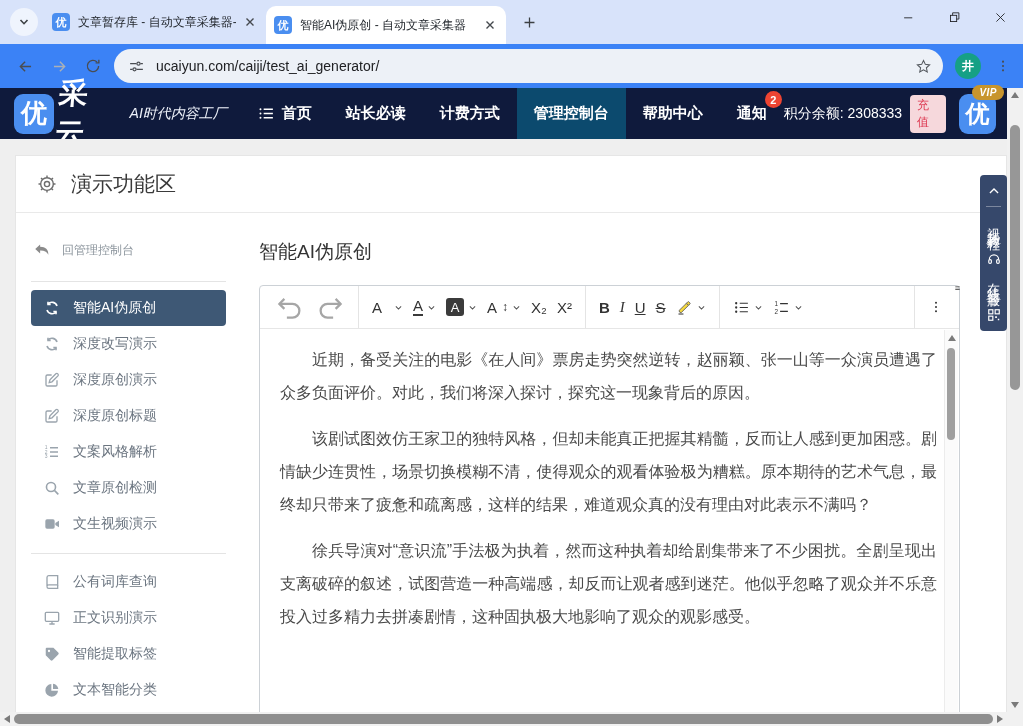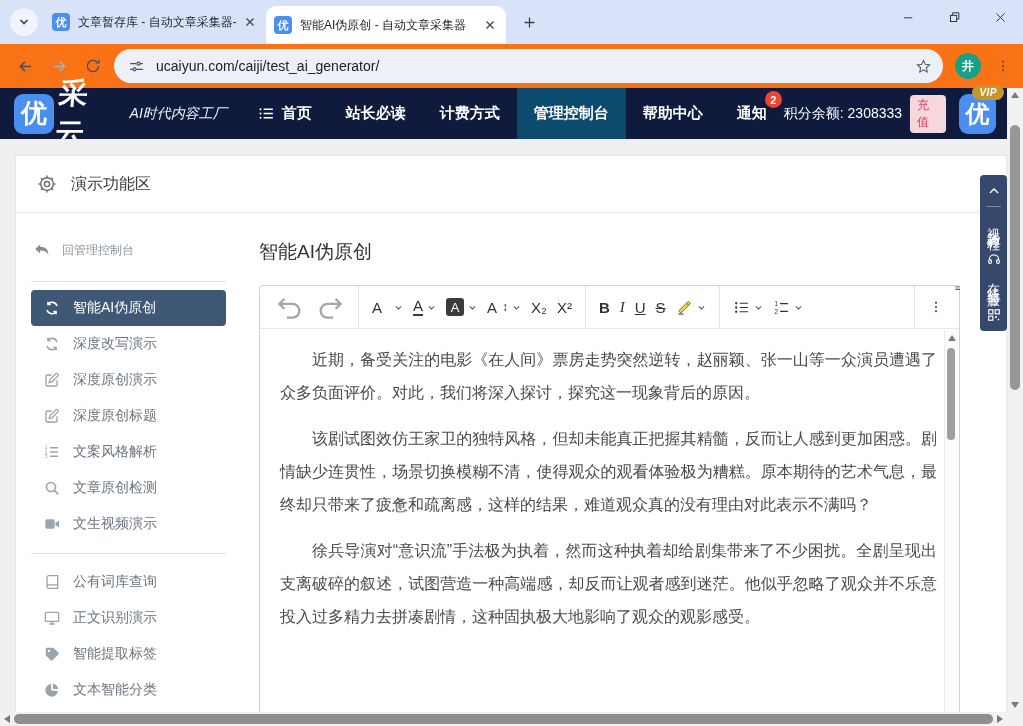--- a/index.html
+++ b/index.html
@@ -16,21 +16,21 @@
     width:222px;box-sizing:border-box;flex:0 0 auto;}
   .tab.active{height:38px;margin-bottom:0;border-radius:10px 10px 0 0;background:#fff;width:240px;}
   .favicon{width:18px;height:18px;border-radius:4px;background:#4a8ef0;color:#fff;font-size:11px;
     font-weight:bold;display:flex;align-items:center;justify-content:center;margin-right:8px;flex:0 0 auto;}
   .tab-title{flex:1;font-size:12px;color:#24292f;white-space:nowrap;overflow:hidden;}
   .tab-close{width:16px;height:16px;color:#45494e;margin-left:6px;flex:0 0 auto;}
   .newtab{width:26px;height:26px;margin:0 0 9px 10px;color:#3c4043;display:flex;align-items:center;justify-content:center;}
   .wincontrols{position:absolute;top:0;right:0;height:34px;display:flex;}
   .winbtn{width:46px;height:34px;display:flex;align-items:center;justify-content:center;color:#202124;}
 
-  .btoolbar{position:absolute;top:44px;left:0;right:0;height:44px;background:#f97316;
+  .btoolbar{position:absolute;top:44px;left:0;right:0;height:44px;background:#3b82f6;
     display:flex;align-items:center;padding:0 8px;box-sizing:border-box;}
   .nav-btn{width:32px;height:32px;display:flex;align-items:center;justify-content:center;color:#4a4d52;}
   .nav-btn.disabled{color:#aab0b6;}
   .omnibox{flex:1;height:34px;background:#edf1f7;border-radius:17px;display:flex;align-items:center;
     padding:0 6px 0 14px;margin:0 4px;}
   .tune{color:#4a4d52;margin-right:11px;}
   .url{flex:1;font-size:14px;color:#202124;}
   .star{width:28px;height:28px;display:flex;align-items:center;justify-content:center;color:#54585e;}
   .bavatar{width:26px;height:26px;border-radius:50%;background:#16a085;color:#fff;font-size:12px;
     display:flex;align-items:center;justify-content:center;margin:0 10px 0 8px;font-weight:bold;}
@@ -56,21 +56,21 @@
   .nav-avatar{position:relative;width:40px;height:40px;margin-left:13px;border-radius:9px;background:#4a8ef0;
     font-size:24px;font-weight:bold;display:flex;align-items:center;justify-content:center;}
   .vip{position:absolute;top:-9px;right:-8px;background:#c8952d;color:#fff;font-size:10px;font-weight:bold;
     font-style:italic;padding:2px 7px;border-radius:9px;letter-spacing:.5px;}
 
   
   .page{position:absolute;top:139px;left:0;width:1023px;height:587px;overflow:hidden;background:#efefef;}
   .card{position:absolute;left:15px;right:16px;top:16px;bottom:-20px;background:#fff;border:1px solid #e6e6e6;box-sizing:border-box;}
   .card-header{height:56px;display:flex;align-items:center;gap:14px;padding:0 21px;border-bottom:1px solid #e9e9e9;}
   .gear{width:20px;height:20px;color:#6d6d6d;}
-  .card-title{font-size:16px;color:#3a3a3a;}
+  .card-title{font-size:21px;color:#3a3a3a;}
   .card-body{position:absolute;top:57px;left:0;right:0;bottom:0;}
 
   aside{position:absolute;left:15px;top:0;width:195px;padding-top:24px;}
   .back-row{display:flex;align-items:center;gap:11px;color:#8b949c;font-size:12px;padding:4px 2px 22px;}
   .back-ic{width:18px;height:18px;color:#8b8b8b;}
   .side-div{border-top:1px solid #e4e4e4;margin:0 0 8px;}
   .side-div2{border-top:1px solid #e4e4e4;margin:11px 0 10px;}
   .side-list{list-style:none;margin:0;padding:0;}
   .side-item{height:36px;display:flex;align-items:center;gap:13px;padding:0 13px;font-size:14px;color:#6b7580;border-radius:4px;}
   .side-item.active{background:#3e5875;color:#fff;}

